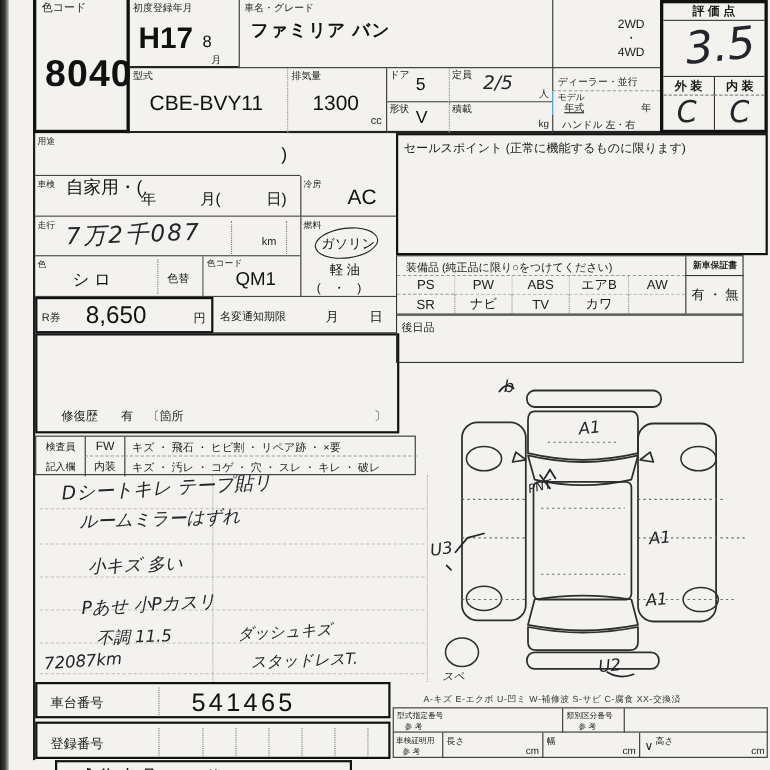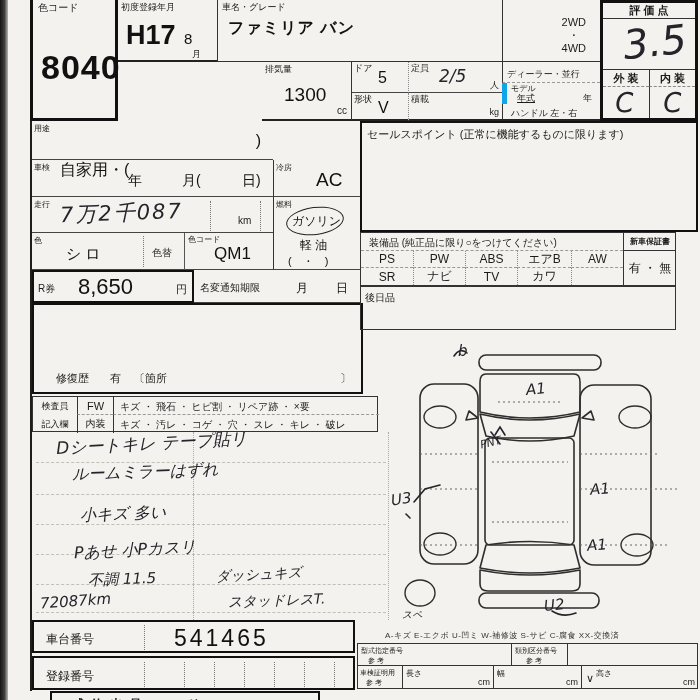--- a/index.html
+++ b/index.html
@@ -33,20 +33,24 @@
     <span class="c v" style="left:8px;top:20px;font-size:27px;font-weight:bold;">H17</span>
     <span class="c v" style="left:66px;top:30px;font-size:15px;">8</span>
     <span class="lbl c" style="left:74px;top:50px;">月</span>
   </div>
 
   <div class="c" style="left:217px;top:0;width:285px;height:62px;border-left:1px solid #333;border-bottom:1px solid #333;">
     <span class="lbl c" style="left:4px;top:3px;">車名・グレード</span>
     <span class="c v" style="left:10px;top:18px;font-size:16px;font-weight:bold;letter-spacing:1px;">ファミリア バン</span>
   </div>
 
+  <div class="c" style="left:118px;top:62px;width:144px;height:59px;border-bottom:2px solid #222;border-right:1px dotted #888;">
+    <span class="lbl c" style="left:3px;top:3px;">型式</span>
+    <span class="c v" style="left:18px;top:22px;font-size:19px;">CBE-BVY11</span>
+  </div>
 
   <div class="c" style="left:262px;top:62px;width:90px;height:59px;border-bottom:2px solid #222;border-right:1px solid #333;">
     <span class="lbl c" style="left:3px;top:3px;">排気量</span>
     <span class="c v" style="left:22px;top:22px;font-size:19px;">1300</span>
     <span class="lbl c" style="right:4px;bottom:3px;font-size:10px;">cc</span>
   </div>
 
   <div class="c" style="left:352px;top:62px;width:56px;height:31px;border-bottom:1px solid #444;">
     <span class="lbl c" style="left:2px;top:2px;">ドア</span>
     <span class="c v" style="left:26px;top:7px;font-size:16px;">5</span>
@@ -68,21 +72,21 @@
   <div class="c" style="left:502px;top:0;width:98px;height:62px;border-left:1px solid #333;border-bottom:1px solid #333;">
     <div style="position:absolute;right:14px;top:16px;text-align:center;font-size:11px;line-height:1.2;">
       <div>2WD</div>
       <div>・</div>
       <div>4WD</div>
     </div>
   </div>
   <div class="c" style="left:502px;top:62px;width:98px;height:21px;border-left:1px solid #333;border-bottom:1px dashed #999;">
     <span class="c" style="left:4px;top:6px;font-size:9px;text-align:center;">ディーラー・並行</span>
   </div>
-  <div class="c" style="left:502px;top:83px;width:98px;height:21px;border-left:5px solid #0ea5e9;padding-left:38px;">
+  <div class="c" style="left:502px;top:83px;width:98px;height:21px;border-left:1px solid #0ea5e9;padding-left:38px;">
     <span class="c" style="left:4px;top:0px;font-size:8px;">モデル</span>
     <span class="c" style="left:10px;top:9px;font-size:9px;text-decoration:underline;">年式</span>
     <span class="c" style="right:8px;top:9px;font-size:9px;">年</span>
   </div>
   <div class="c" style="left:502px;top:104px;width:98px;height:17px;border-left:1px solid #333;border-bottom:2px solid #222;">
     <span class="c" style="left:8px;top:3px;font-size:9px;">ハンドル 左・右</span>
   </div>
 
   <div class="c" style="left:600px;top:0;width:98px;height:121px;border:3px solid #111;">
     <div class="c ctr" style="left:0;top:0;width:92px;height:16px;border-bottom:1px solid #333;">

